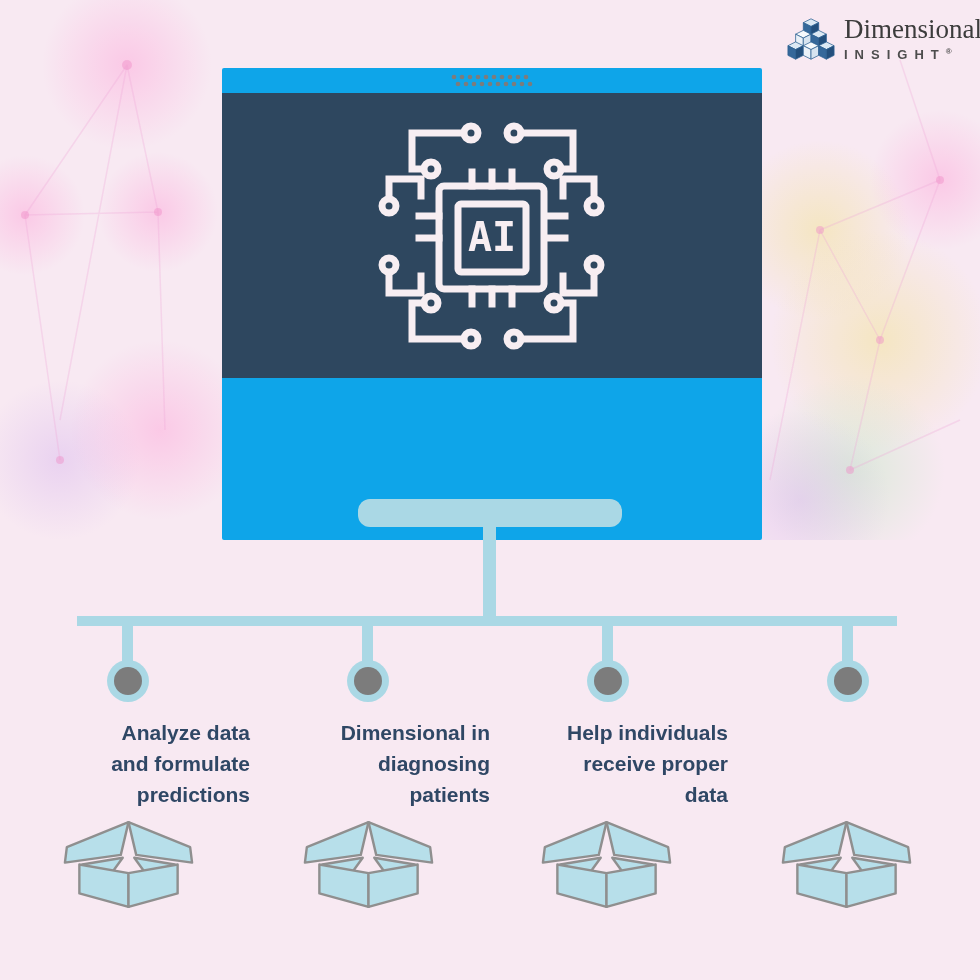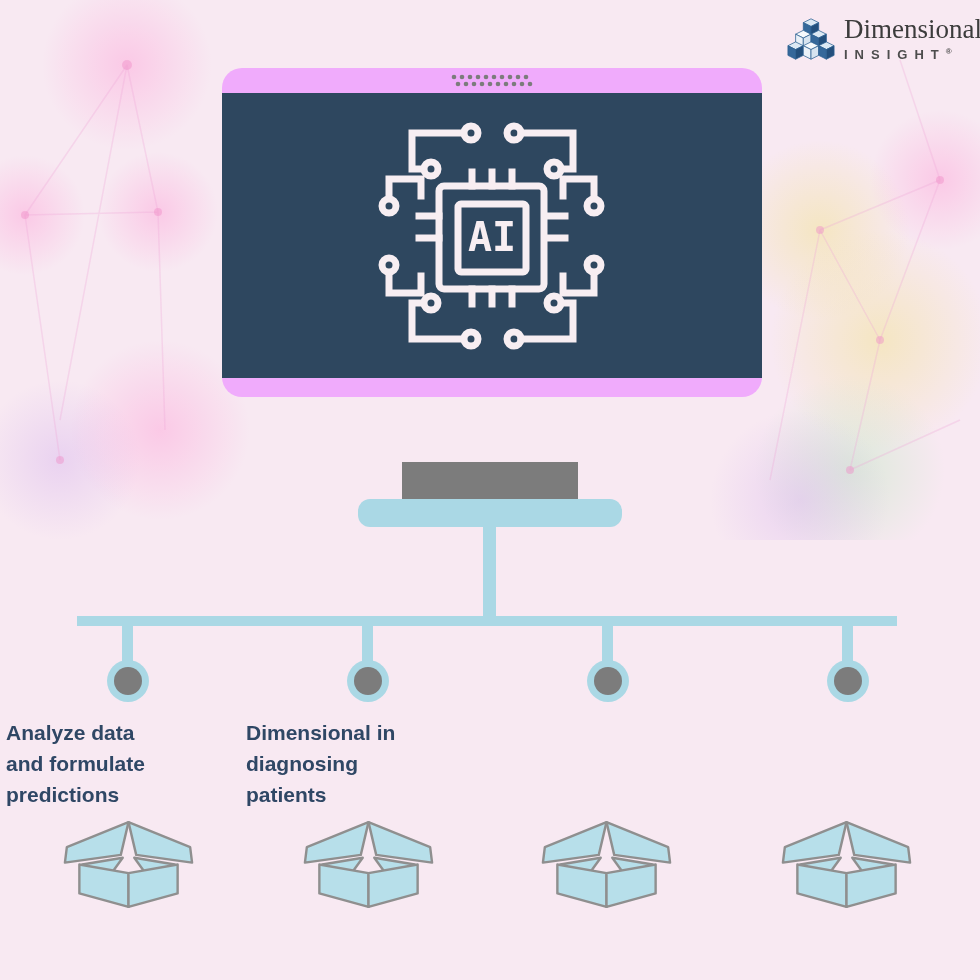--- a/index.html
+++ b/index.html
@@ -14,38 +14,38 @@
   .plexus{position:absolute;top:0;left:0;}
 
   
   .logo{position:absolute;top:14px;left:786px;display:flex;align-items:center;gap:8px;}
   .logo-text{display:flex;flex-direction:column;}
   .logo-name{font-family:"Liberation Serif",serif;font-size:27px;color:#3C3C3C;line-height:1;}
   .logo-sub{font-size:13px;font-weight:600;letter-spacing:7px;color:#4D4D4D;margin-top:4px;white-space:nowrap;}
   .logo-reg{font-size:8px;letter-spacing:0;vertical-align:top;}
 
   
-  .monitor{position:absolute;left:222px;top:68px;width:540px;height:329px;
-    background:#f0abfc;border-radius:20px;}
+  .monitor{position:absolute;left:222px;top:68px;width:540px;height:472px;
+    background:#0ea5e9;border-radius:2px;}
   .screen{position:absolute;left:0;right:0;top:25px;height:285px;background:#2E475F;
     display:flex;align-items:center;justify-content:center;}
   .grille{position:absolute;top:4px;left:50%;transform:translateX(-50%);}
   .neck{position:absolute;left:402px;top:462px;width:176px;height:38px;background:#7C7C7C;}
   .base{position:absolute;left:358px;top:499px;width:264px;height:28px;background:#AAD8E5;border-radius:12px;}
 
   
   .stem{position:absolute;left:483px;top:525px;width:13px;height:93px;background:#AAD8E5;}
   .hbar{position:absolute;left:77px;top:616px;width:820px;height:10px;background:#AAD8E5;}
   .drop{position:absolute;top:626px;width:11px;height:37px;background:#AAD8E5;}
   .node{position:absolute;top:660px;width:42px;height:42px;border-radius:50%;background:#AAD8E5;
     display:flex;align-items:center;justify-content:center;}
   .node-inner{width:28px;height:28px;border-radius:50%;background:#7C7C7C;}
 
   
-  .branch-label{position:absolute;top:717px;width:244px;text-align:left;
+  .branch-label{position:absolute;top:717px;width:244px;text-align:right;
     font-size:21px;font-weight:bold;line-height:31px;color:#2F4765;white-space:pre-line;}
   .box-icon{position:absolute;top:817px;}
 </style>
 </head>
 <body>
 
 <div id="canvas">
 
   <svg class="plexus" width="980" height="540" viewBox="0 0 980 540">
     <defs>
@@ -211,20 +211,23 @@
   <div class="node" style="left:827px">
       <div class="node-inner"></div>
     </div>
 
   <div class="branch-label" style="left:6px">Analyze data
 and formulate
 predictions</div>
   <div class="branch-label" style="left:246px">Dimensional in
 diagnosing
 patients</div>
+  <div class="branch-label" style="left:484px">Help individuals
+receive proper
+data</div>
 
   <svg width="0" height="0" style="position:absolute" aria-hidden="true">
     <defs>
       <g id="openbox" stroke="#8F8F8F" stroke-width="2.5" fill="#B7DFEA" stroke-linejoin="round">
         <polygon points="68,4 4,30 2,46 60,38"></polygon>
         <polygon points="68,4 132,30 134,46 76,38"></polygon>
         <polygon points="20,48 62,41 46,63"></polygon>
         <polygon points="116,48 74,41 90,63"></polygon>
         <polygon points="17,48 68,57 68,92 17,78"></polygon>
         <polygon points="119,48 68,57 68,92 119,78"></polygon>

